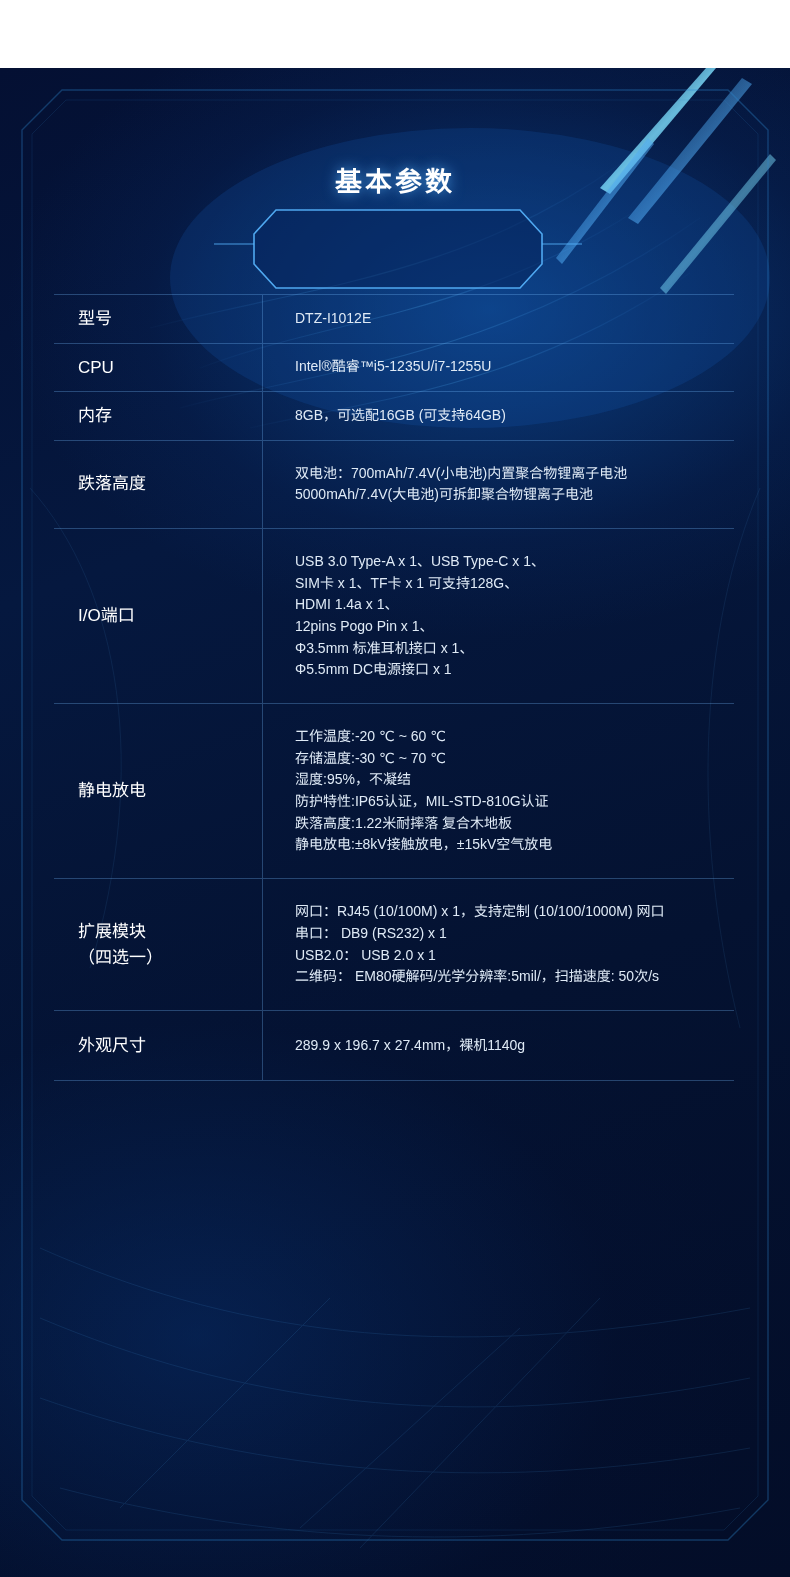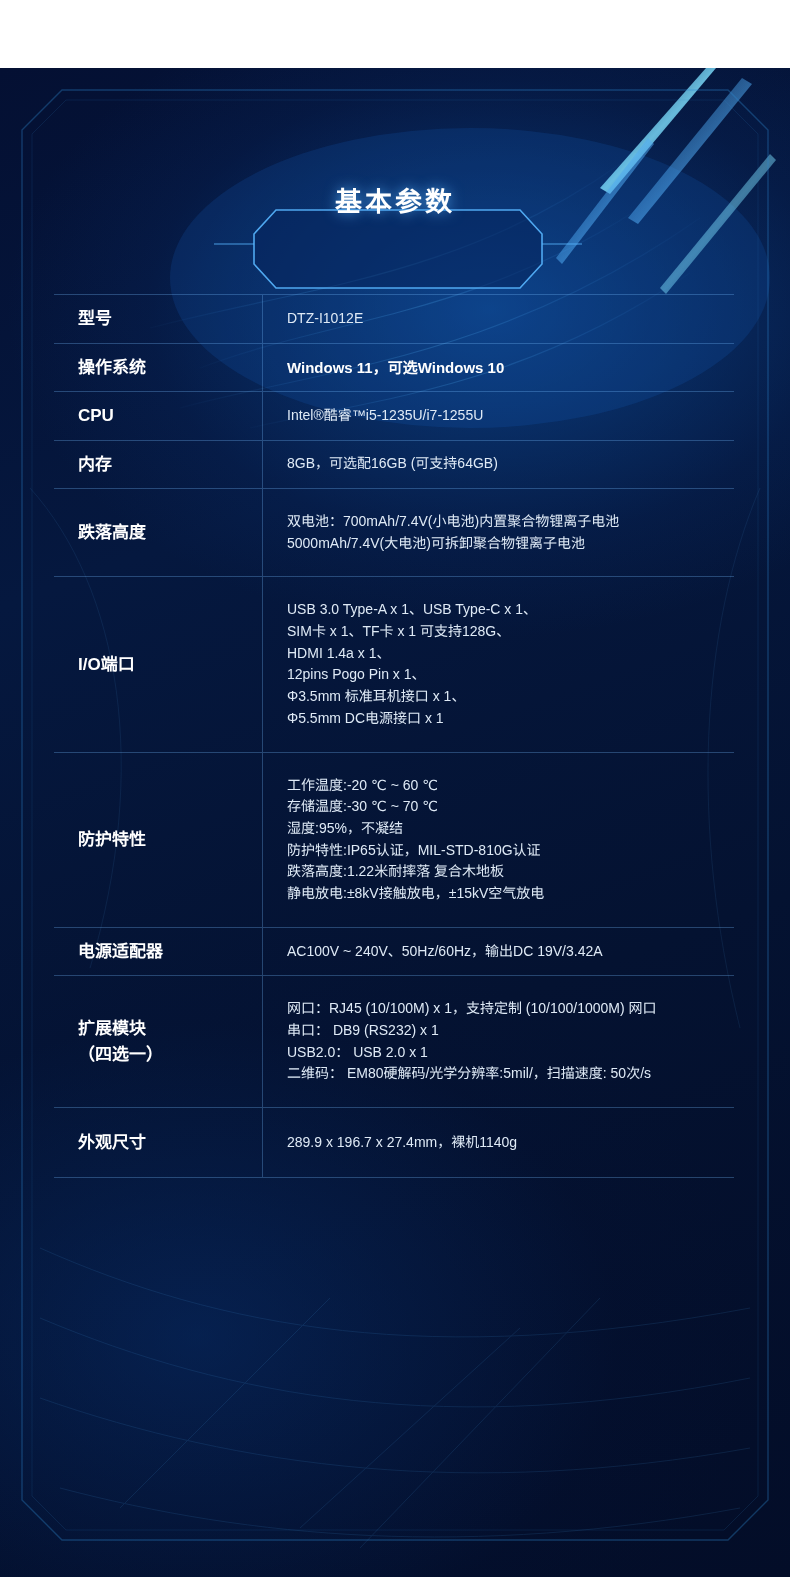--- a/index.html
+++ b/index.html
@@ -38,21 +38,21 @@
     position: absolute;
     inset: 0;
     pointer-events: none;
   }
   .streaks svg { display:block; }
 
   
   .banner-wrap {
     position: absolute;
     left: 0; right: 0;
-    top: 104px;
+    top: 84px;
     display: flex;
     justify-content: center;
   }
   .banner {
     position: relative;
     width: 300px;
     height: 54px;
   }
   .banner-title {
     position: absolute;
@@ -82,29 +82,29 @@
     border-top: 1px solid rgba(120, 190, 255, 0.30);
   }
   .spec-table td {
     vertical-align: middle;
     padding: 0;
   }
   td.label {
     width: 184px;
     color: #ffffff;
     font-size: 17px;
-    font-weight: bold;
+    font-weight: normal;
     padding: 11px 0 11px 24px;
     border-right: 1px solid rgba(120, 190, 255, 0.30);
     line-height: 1.5;
   }
   td.value {
     color: #dfeaf6;
     font-size: 14px;
-    padding: 11px 10px 11px 24px;
+    padding: 11px 10px 11px 32px;
     line-height: 1.55;
     white-space: pre-line;
   }
   td.value.bold {
     font-weight: bold;
     font-size: 15px;
     color: #ffffff;
   }
   
   tr.tall td { padding-top: 22px; padding-bottom: 22px; }
@@ -182,24 +182,20 @@
     </div>
   </div>
 
   <table class="spec-table">
     <tbody>
       <tr>
         <td class="label">型号</td>
         <td class="value">DTZ-I1012E</td>
       </tr>
       <tr>
-        <td class="label">操作系统</td>
-        <td class="value bold">Windows 11，可选Windows 10</td>
-      </tr>
-      <tr>
         <td class="label">CPU</td>
         <td class="value">Intel®酷睿™i5-1235U/i7-1255U</td>
       </tr>
       <tr>
         <td class="label">内存</td>
         <td class="value">8GB，可选配16GB (可支持64GB)</td>
       </tr>
       <tr class="tall">
         <td class="label">跌落高度</td>
         <td class="value">双电池：700mAh/7.4V(小电池)内置聚合物锂离子电池
@@ -208,32 +204,28 @@
       <tr class="tall">
         <td class="label">I/O端口</td>
         <td class="value">USB 3.0 Type-A x 1、USB Type-C x 1、
 SIM卡 x 1、TF卡 x 1 可支持128G、
 HDMI 1.4a x 1、
 12pins Pogo Pin x 1、
 Φ3.5mm 标准耳机接口 x 1、
 Φ5.5mm DC电源接口 x 1</td>
       </tr>
       <tr class="tall">
-        <td class="label">防护特性</td>
+        <td class="label">静电放电</td>
         <td class="value">工作温度:-20 ℃ ~ 60 ℃
 存储温度:-30 ℃ ~ 70 ℃
 湿度:95%，不凝结
 防护特性:IP65认证，MIL-STD-810G认证
 跌落高度:1.22米耐摔落 复合木地板
 静电放电:±8kV接触放电，±15kV空气放电</td>
       </tr>
-      <tr>
-        <td class="label">电源适配器</td>
-        <td class="value">AC100V ~ 240V、50Hz/60Hz，输出DC 19V/3.42A</td>
-      </tr>
       <tr class="tall">
         <td class="label" style="white-space:pre-line">扩展模块
 （四选一）</td>
         <td class="value">网口：RJ45 (10/100M) x 1，支持定制 (10/100/1000M) 网口
 串口： DB9 (RS232) x 1
 USB2.0： USB 2.0 x 1
 二维码： EM80硬解码/光学分辨率:5mil/，扫描速度: 50次/s</td>
       </tr>
       <tr class="tall">
         <td class="label">外观尺寸</td>

